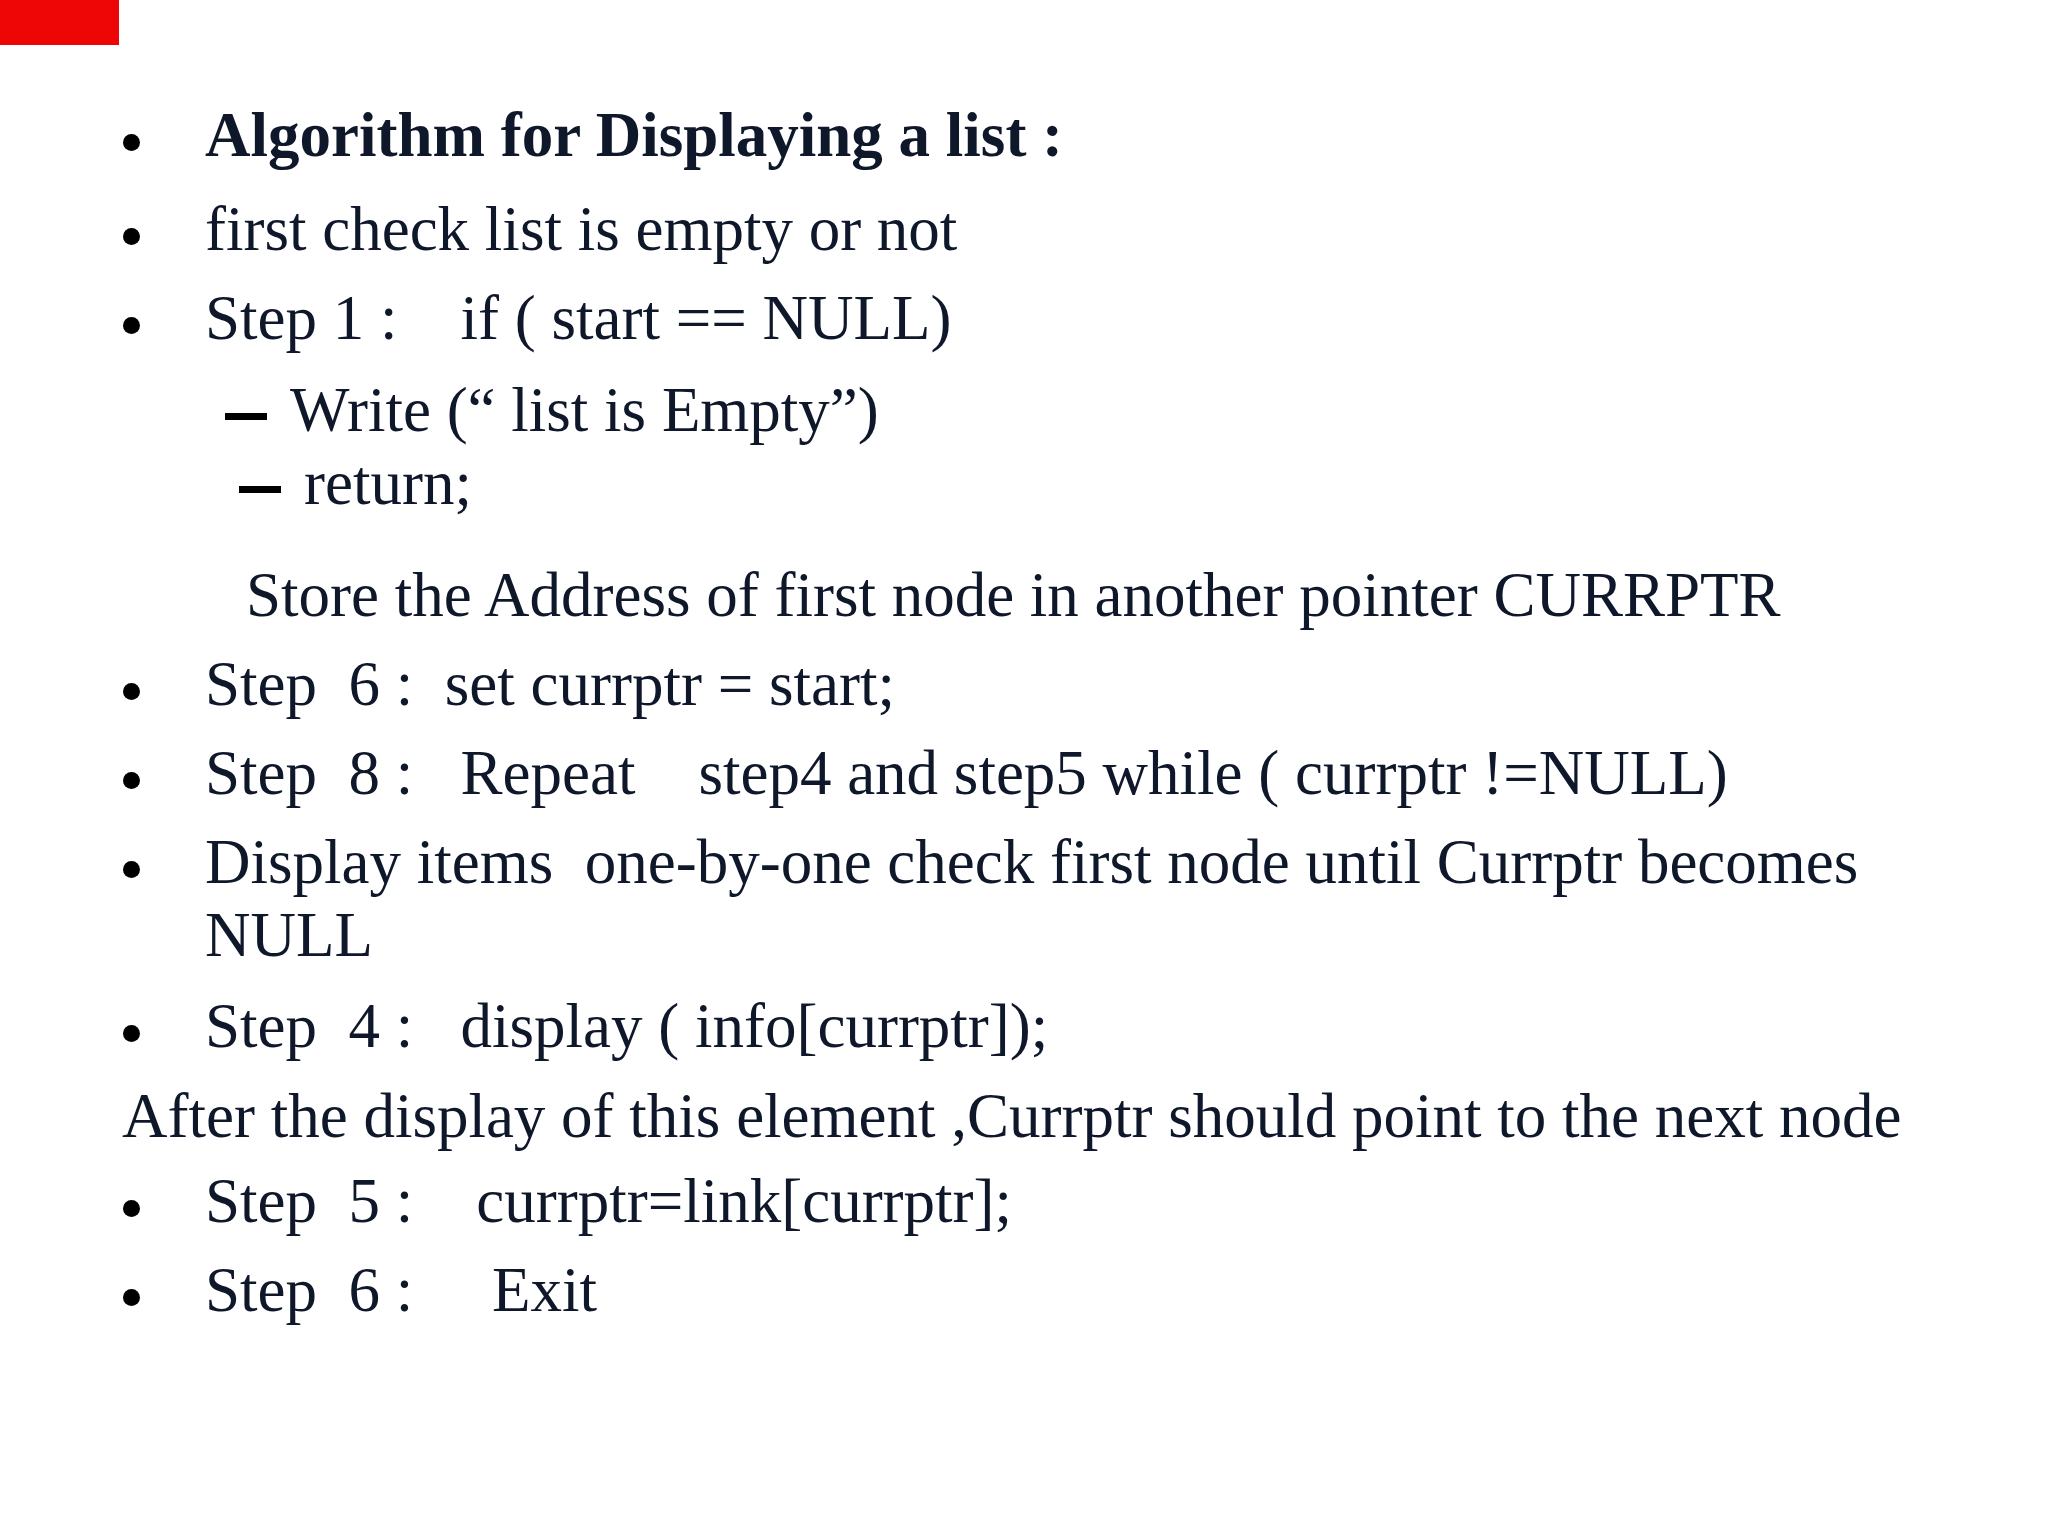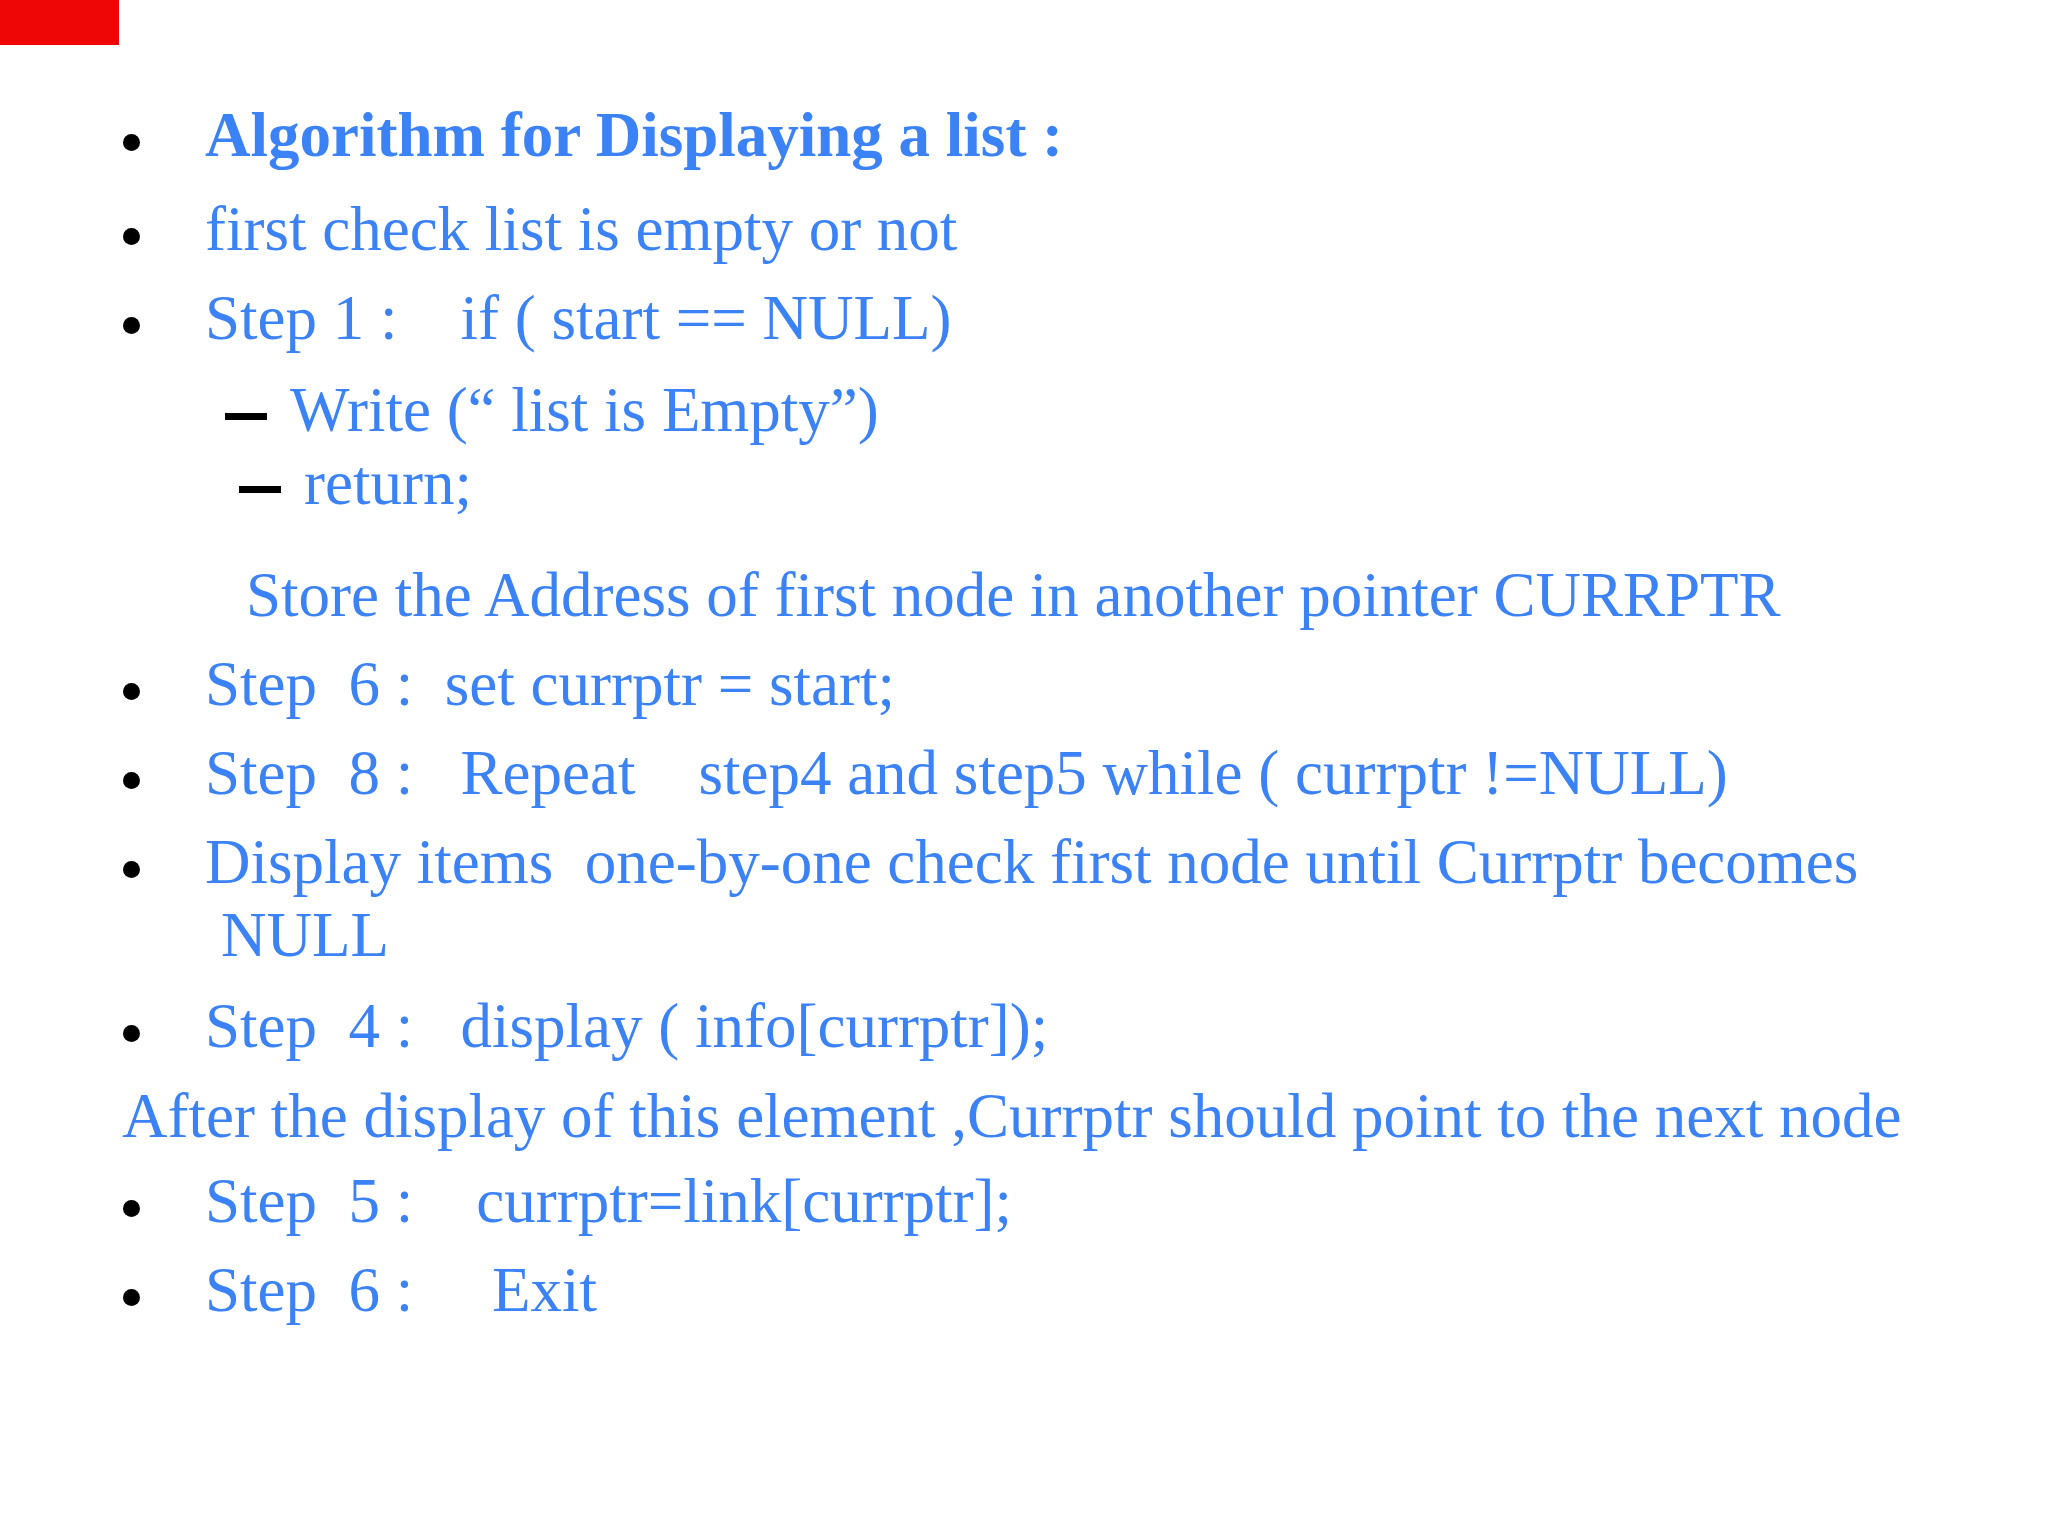--- a/index.html
+++ b/index.html
@@ -21,21 +21,21 @@
     left: 0;
     top: 0;
     width: 119px;
     height: 45px;
   }
   .line {
     position: absolute;
     font-size: 63px;
     line-height: 78px;
     white-space: pre;
-    color: #3b82f6;
+    color: #0f172a;
   }
   .line.b { font-weight: bold; }
   .bullet { left: 205px; }
   .cont   { left: 205px; }
   .dash   { left: 290px; }
   .indent { left: 226px; }
   .plain  { left: 122px; }
   .marker {
     position: absolute;
     background: #000000;
@@ -62,19 +62,19 @@
   <div id="content">
       <div class="line bullet b" style="top: 96px;"><span class="marker dot"></span><span>Algorithm for Displaying a list :</span></div>
       <div class="line bullet" style="top: 190px;"><span class="marker dot"></span><span>first check list is empty or not</span></div>
       <div class="line bullet" style="top: 279px;"><span class="marker dot"></span><span>Step 1 :    if ( start == NULL)</span></div>
       <div class="line dash" style="top: 371px;"><span class="marker dashbar"></span><span>Write (“ list is Empty”)</span></div>
       <div class="line dash" style="top: 444px; margin-left: 14px;"><span class="marker dashbar"></span><span>return;</span></div>
       <div class="line indent" style="top: 556px; margin-left: 20px;"><span>Store the Address of first node in another pointer CURRPTR</span></div>
       <div class="line bullet" style="top: 645px;"><span class="marker dot"></span><span>Step  6 :  set currptr = start;</span></div>
       <div class="line bullet" style="top: 734px;"><span class="marker dot"></span><span>Step  8 :   Repeat    step4 and step5 while ( currptr !=NULL)</span></div>
       <div class="line bullet" style="top: 823px;"><span class="marker dot"></span><span>Display items  one-by-one check first node until Currptr becomes</span></div>
-      <div class="line cont" style="top: 896px; margin-left: 16px;"><span>NULL</span></div>
+      <div class="line cont" style="top: 896px;"><span>NULL</span></div>
       <div class="line bullet" style="top: 987px;"><span class="marker dot"></span><span>Step  4 :   display ( info[currptr]);</span></div>
       <div class="line plain" style="top: 1077px;"><span>After the display of this element ,Currptr should point to the next node</span></div>
       <div class="line bullet" style="top: 1162px;"><span class="marker dot"></span><span>Step  5 :    currptr=link[currptr];</span></div>
       <div class="line bullet" style="top: 1251px;"><span class="marker dot"></span><span>Step  6 :     Exit</span></div>
     </div>
 </div>
 
 </body></html>

